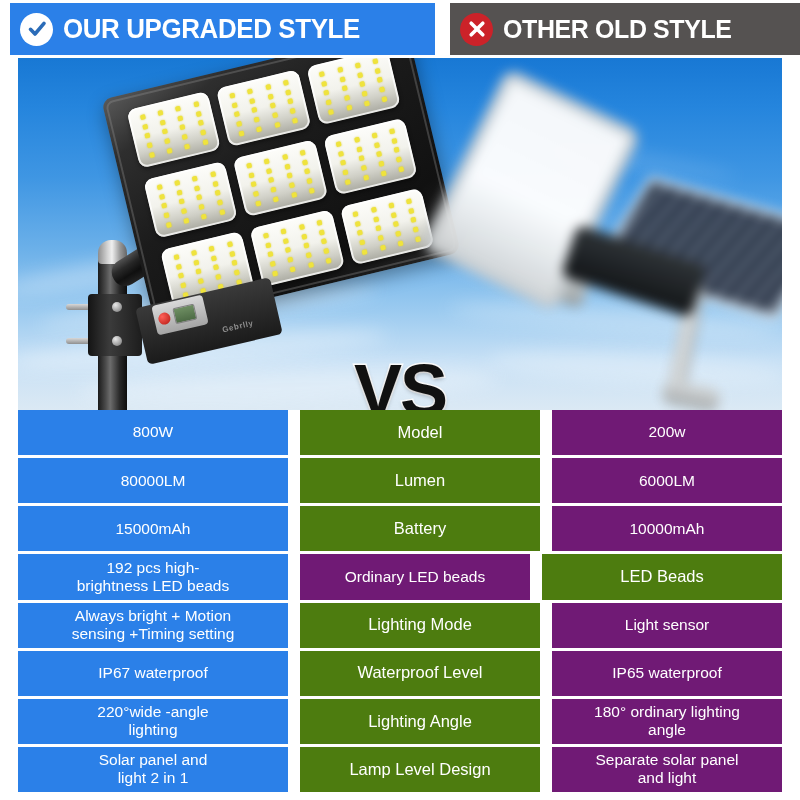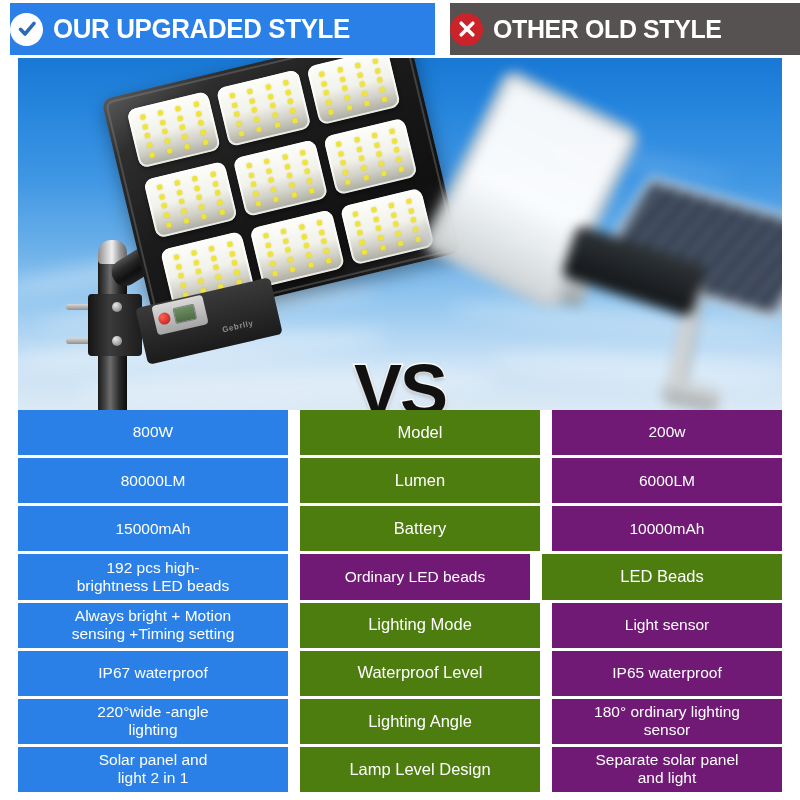--- a/index.html
+++ b/index.html
@@ -9,20 +9,21 @@
     font-family:"Liberation Sans", sans-serif;
   }
 
   
   .banner-row{
     position:absolute; left:0; top:0; width:800px; height:58px;
   }
   .banner{
     position:absolute; top:3px; height:52px;
     display:flex; align-items:center; gap:10px;
+    padding-left:10px;
   }
   .banner-good{ left:10px; width:425px; background:#2b80e8; }
   .banner-bad { left:450px; width:350px; background:#555251; }
 
   .banner-title{
     color:#ffffff; font-weight:bold; font-size:27px;
     letter-spacing:-0.4px; white-space:nowrap;
     transform:scaleX(0.96); transform-origin:left center;
   }
   .banner-bad .banner-title{ font-size:26px; }
@@ -611,21 +612,21 @@
         </div>
       </div>
       <div class="cell cell-spec">
         <div>
           <span>Lighting Angle</span>
         </div>
       </div>
       <div class="cell cell-other">
         <div>
           <span>180° ordinary lighting</span>
-          <span>sensor</span>
+          <span>angle</span>
         </div>
       </div>
     </div>
     <div class="row">
       <div class="cell cell-ours">
         <div>
           <span>Solar panel and</span>
           <span>light 2 in 1</span>
         </div>
       </div>

